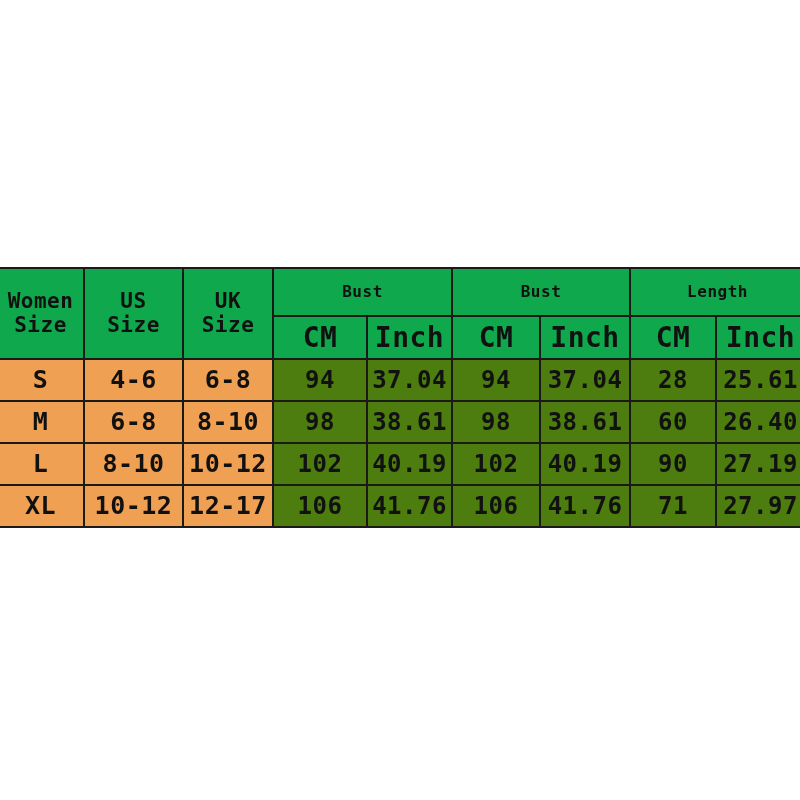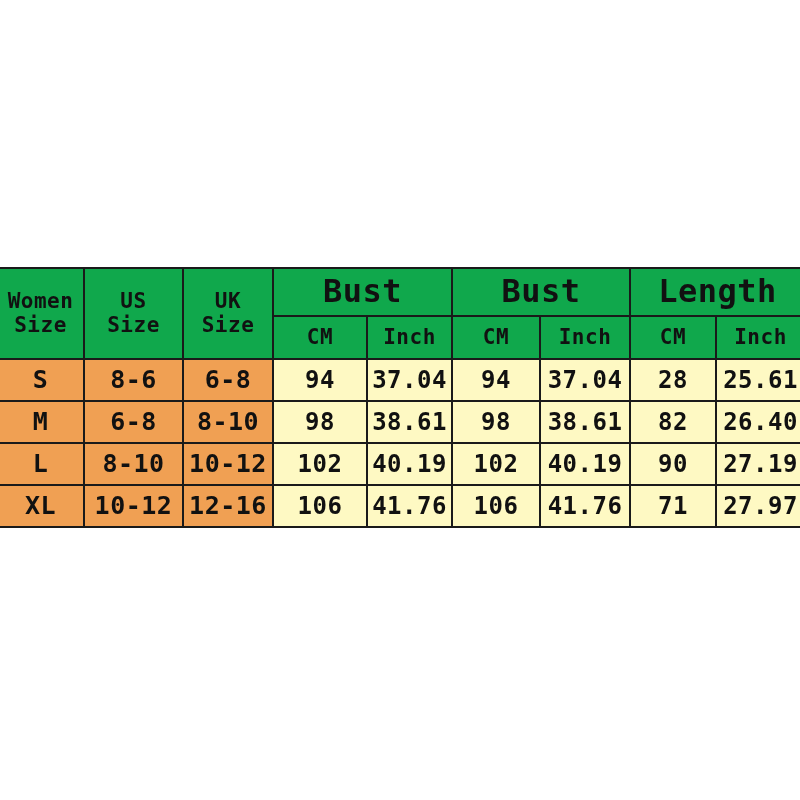--- a/index.html
+++ b/index.html
@@ -40,37 +40,37 @@
     padding: 0;
     line-height: 1.12;
     color: #111111;
     font-weight: bold;
     letter-spacing: 0.5px;
   }
 
   
   .c-green  { background: #10a84c; }
   .c-orange { background: #f0a053; }
-  .c-blue   { background: #fef9c3; }
+  .c-blue   { background: #4d7c0f; }
 
   
   .hd-red {
     color: #e8230f;
     font-size: 21px;
     letter-spacing: 2px;
     line-height: 1.45;
   }
   .hd-black {
     color: #0d0d0d;
-    font-size: 32px;
+    font-size: 16px;
     letter-spacing: 3px;
   }
   .hd-sub {
     color: #0d0d0d;
-    font-size: 21px;
+    font-size: 28px;
     letter-spacing: 2px;
   }
   .cell-size {
     font-size: 25px;
     letter-spacing: 1px;
   }
   .cell-num {
     font-size: 24px;
     letter-spacing: 0.5px;
   }
@@ -130,58 +130,58 @@
         <td class="c-green hd-sub">CM</td>
         <td class="c-green hd-sub">Inch</td>
         <td class="c-green hd-sub">CM</td>
         <td class="c-green hd-sub">Inch</td>
         <td class="c-green hd-sub">CM</td>
         <td class="c-green hd-sub">Inch</td>
       </tr>
 
       <tr class="r-data">
         <td class="c-orange cell-size">S</td>
-        <td class="c-orange cell-size">8-6</td>
+        <td class="c-orange cell-size">4-6</td>
         <td class="c-orange cell-size">6-8</td>
         <td class="c-blue cell-num">94</td>
         <td class="c-blue cell-num">37.04</td>
         <td class="c-blue cell-num">94</td>
         <td class="c-blue cell-num">37.04</td>
         <td class="c-blue cell-num">28</td>
         <td class="c-blue cell-num">25.61</td>
       </tr>
 
       <tr class="r-data">
         <td class="c-orange cell-size">M</td>
         <td class="c-orange cell-size">6-8</td>
         <td class="c-orange cell-size">8-10</td>
         <td class="c-blue cell-num">98</td>
         <td class="c-blue cell-num">38.61</td>
         <td class="c-blue cell-num">98</td>
         <td class="c-blue cell-num">38.61</td>
-        <td class="c-blue cell-num">82</td>
+        <td class="c-blue cell-num">60</td>
         <td class="c-blue cell-num">26.40</td>
       </tr>
 
       <tr class="r-data">
         <td class="c-orange cell-size">L</td>
         <td class="c-orange cell-size">8-10</td>
         <td class="c-orange cell-size">10-12</td>
         <td class="c-blue cell-num">102</td>
         <td class="c-blue cell-num">40.19</td>
         <td class="c-blue cell-num">102</td>
         <td class="c-blue cell-num">40.19</td>
         <td class="c-blue cell-num">90</td>
         <td class="c-blue cell-num">27.19</td>
       </tr>
 
       <tr class="r-data">
         <td class="c-orange cell-size">XL</td>
         <td class="c-orange cell-size">10-12</td>
-        <td class="c-orange cell-size">12-16</td>
+        <td class="c-orange cell-size">12-17</td>
         <td class="c-blue cell-num">106</td>
         <td class="c-blue cell-num">41.76</td>
         <td class="c-blue cell-num">106</td>
         <td class="c-blue cell-num">41.76</td>
         <td class="c-blue cell-num">71</td>
         <td class="c-blue cell-num">27.97</td>
       </tr>
     </tbody>
   </table>
 </div>

